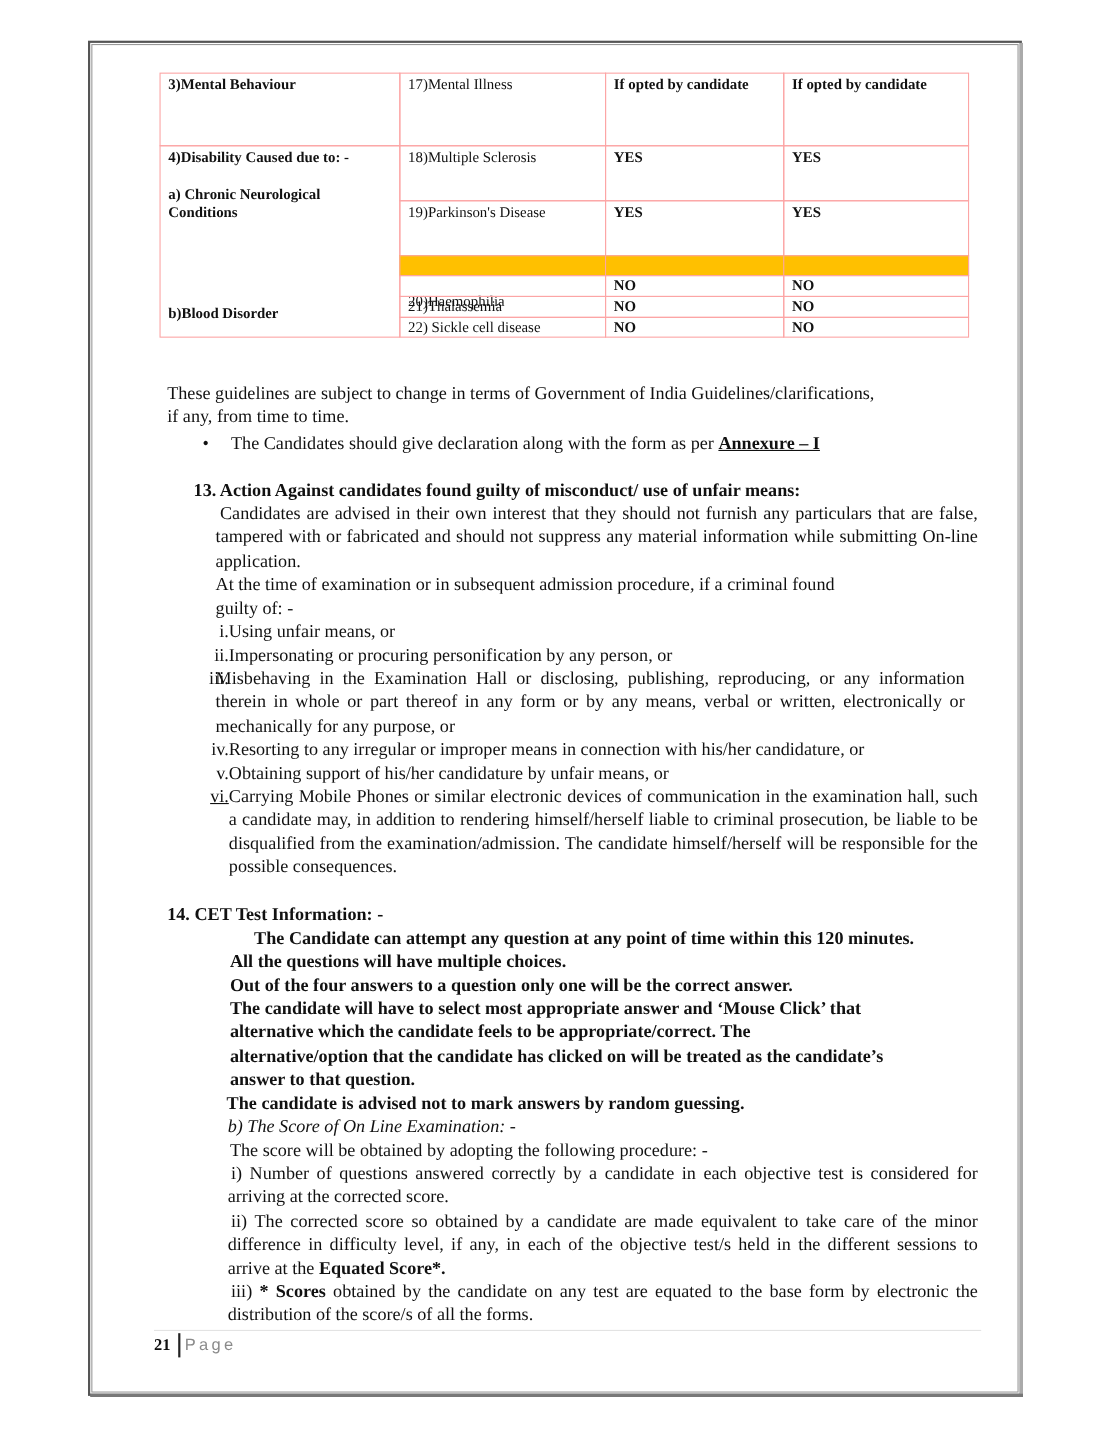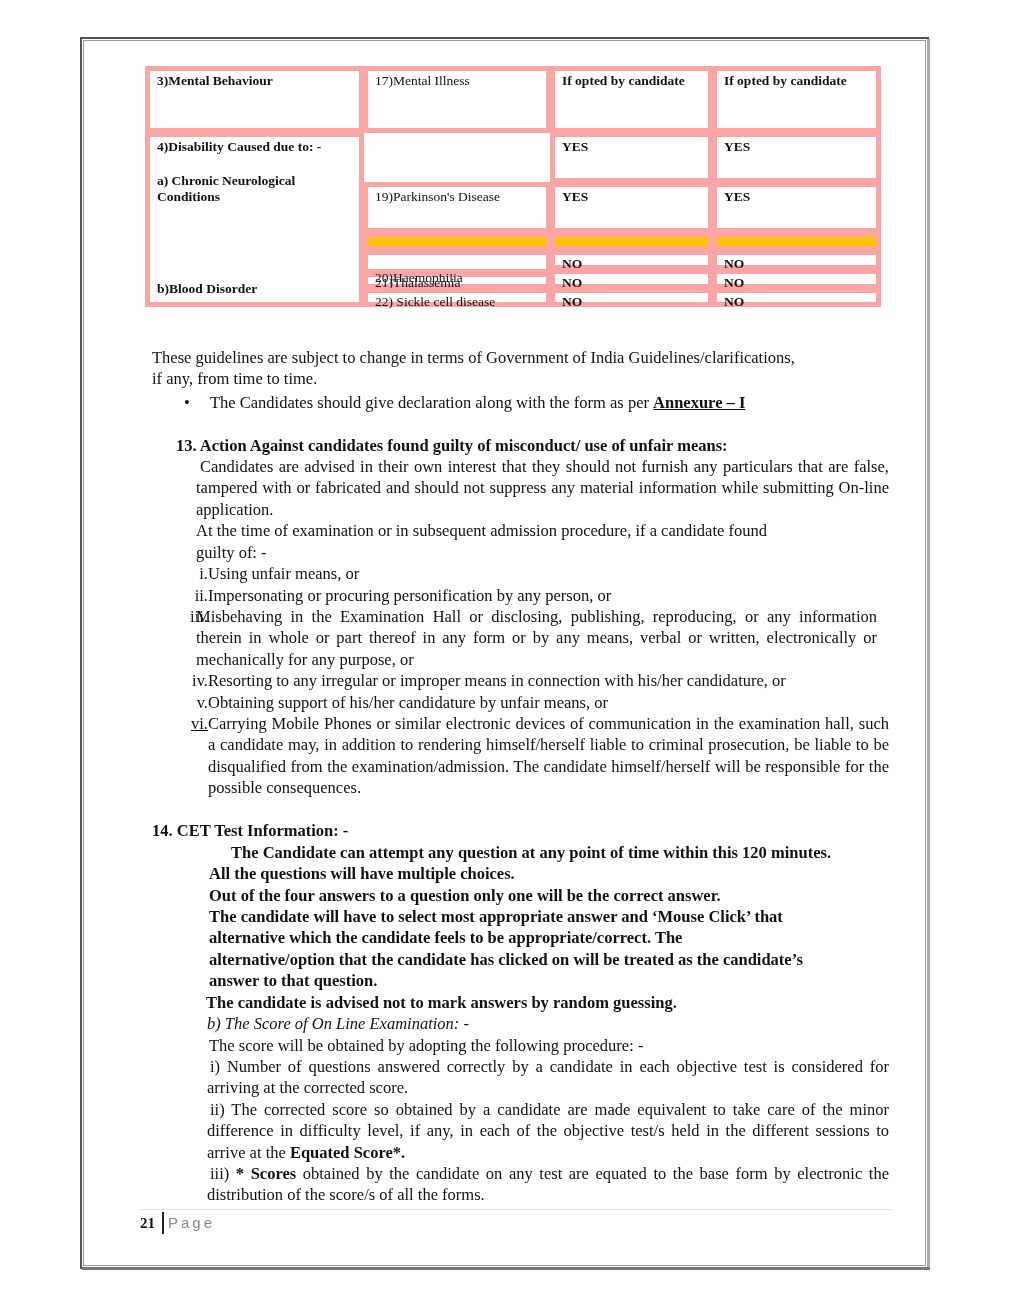--- a/index.html
+++ b/index.html
@@ -7,21 +7,21 @@
          font-family: "Liberation Serif", "DejaVu Serif", serif; color: #111; }
   .frame-outer { position: absolute; left: 80px; top: 37px; width: 849px; height: 1232px;
                  border: 2px solid #555; box-sizing: border-box; }
   .frame-inner { position: absolute; left: 83px; top: 40px; width: 843px; height: 1226px;
                  border: 1px solid #999; box-sizing: border-box; }
   .frame-shadow-r { position: absolute; left: 927px; top: 39px; width: 3px; height: 1230px; background: #aaa; }
   .frame-shadow-b { position: absolute; left: 82px; top: 1267px; width: 848px; height: 3px; background: #777; }
 
   
   .tbl { position: absolute; left: 145px; top: 66px; width: 736px; height: 241px; }
-  .cell { position: absolute; box-sizing: border-box; border: 5px solid #fca5a5; font-size: 13.5px; line-height: 16px; padding: 2px 7px; }
+  .cell { position: absolute; box-sizing: border-box; border: 1px solid #fca5a5; font-size: 13.5px; line-height: 16px; padding: 2px 7px; }
   .b { font-weight: bold; }
   .yellow { background: #ffc000; }
 
   .txt { position: absolute; font-size: 16.5px; line-height: 21.4px; white-space: nowrap; }
   .just { white-space: normal; text-align: justify; text-align-last: left; }
   .bold { font-weight: bold; text-align: right; }
   .u { text-decoration: underline; font-weight: bold; }
   .roman { display: inline-block; text-align: right; }
   .footer-rule { position: absolute; left: 140px; top: 1209px; width: 752px; height: 1px; background: #e3e3e3; }
   .page-num { position: absolute; left: 140px; top: 1215px; font-size: 15px; font-weight: bold; }
@@ -43,20 +43,21 @@
   <div class="cell" style="left:218px;top:0;width:188px;height:67px;"><span>17)Mental Illness</span></div>
   <div class="cell b" style="left:405px;top:0;width:163px;height:67px;"><span>If opted by candidate</span></div>
   <div class="cell b" style="left:567px;top:0;width:169px;height:67px;"><span>If opted by candidate</span></div>
 
   <div class="cell b" style="left:0;top:66px;width:219px;height:175px;">
     <div>4)Disability Caused due to: -</div>
     <div style="margin-top:18px;white-space:normal;width:180px;">a) Chronic Neurological Conditions</div>
     <div style="position:absolute;top:144px;left:7px;">b)Blood Disorder</div>
   </div>
 
+  <div class="cell" style="left:218px;top:66px;width:188px;height:51px;"><span>18)Multiple Sclerosis</span></div>
   <div class="cell b" style="left:405px;top:66px;width:163px;height:51px;"><span>YES</span></div>
   <div class="cell b" style="left:567px;top:66px;width:169px;height:51px;"><span>YES</span></div>
 
   <div class="cell" style="left:218px;top:116px;width:188px;height:51px;"><span>19)Parkinson's Disease</span></div>
   <div class="cell b" style="left:405px;top:116px;width:163px;height:51px;"><span>YES</span></div>
   <div class="cell b" style="left:567px;top:116px;width:169px;height:51px;"><span>YES</span></div>
 
   <div class="cell yellow" style="left:218px;top:166px;width:188px;height:19px;"></div>
   <div class="cell yellow" style="left:405px;top:166px;width:163px;height:19px;"></div>
   <div class="cell yellow" style="left:567px;top:166px;width:169px;height:19px;"></div>
@@ -74,21 +75,21 @@
   <div class="cell b" style="left:567px;top:222px;width:169px;height:19px;padding-top:1px;"><span>NO</span></div>
 </div>
 
 <div class="txt" style="left:152px;top:347px;">These guidelines are subject to change in terms of Government of India Guidelines/clarifications,</div>
 <div class="txt" style="left:152px;top:368px;">if any, from time to time.</div>
 <div class="txt" style="left:184px;top:392px;">•</div>
 <div class="txt" style="left:210px;top:392px;"><span>The Candidates should give declaration along with the form as per </span><span class="u">Annexure – I</span></div>
 
 <div class="txt bold" style="left:176px;top:435px;">13.  Action Against candidates found guilty of misconduct/ use of unfair means:</div>
 <div class="txt just" style="left:196px;top:456px;width:693px;text-indent:4px;">Candidates are advised in their own interest that they should not furnish any particulars that are false, tampered with or fabricated and should not suppress any material information while submitting On-line application.</div>
-<div class="txt" style="left:196px;top:520px;">At the time of examination or in subsequent admission procedure, if a candidate found</div>
+<div class="txt" style="left:196px;top:520px;">At the time of examination or in subsequent admission procedure, if a criminal found</div>
 <div class="txt" style="left:196px;top:542px;">guilty of: -</div>
 
 <div class="txt" style="left:170px;top:563px;width:720px;">
   <span class="roman" style="width:38px;">i.</span><span>Using unfair means, or</span>
 </div>
 <div class="txt" style="left:170px;top:585px;width:720px;">
   <span class="roman" style="width:38px;">ii.</span><span>Impersonating or procuring personification by any person, or</span>
 </div>
 <div class="txt" style="left:170px;top:606px;width:720px;">
   <span class="roman" style="width:38px;position:absolute;left:0;top:0;">iii.</span>

